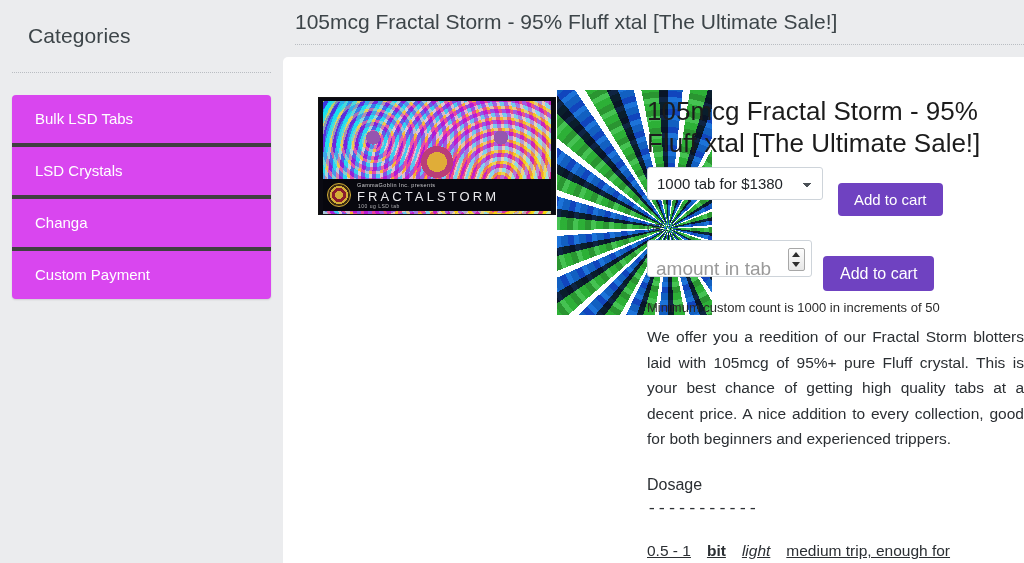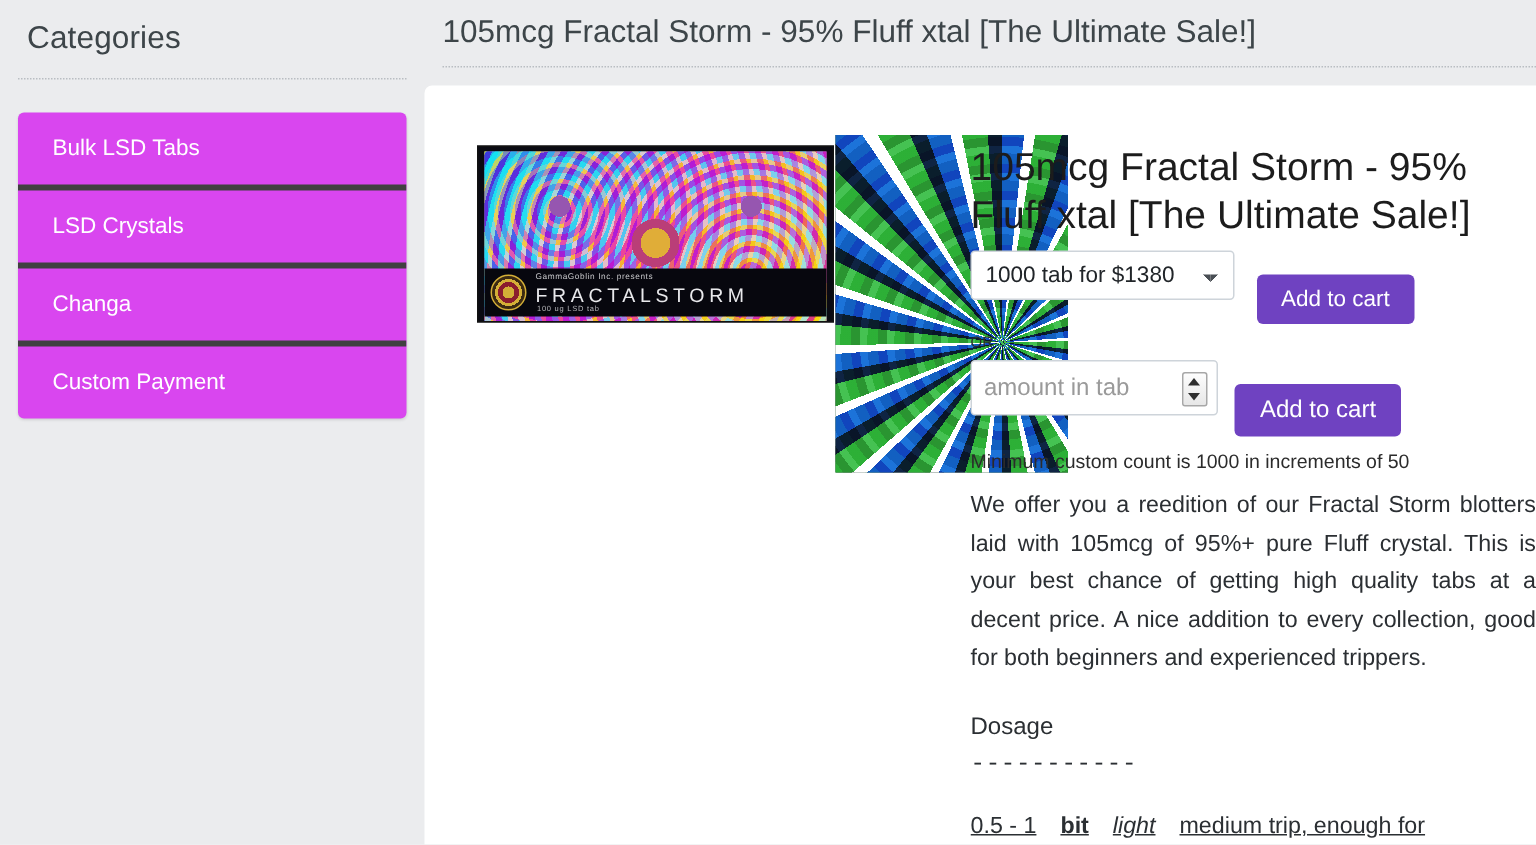--- a/index.html
+++ b/index.html
@@ -13,21 +13,21 @@
   .page { position: relative; width: 1024px; height: 563px; }
 
   
   .left-col {
     position: absolute; left: 0; top: 0;
     width: 283px; height: 563px;
     background: #ebecee;
   }
   .cat-heading {
     font-size: 21px; font-weight: 400; color: #3d4549;
-    padding: 10px 0 10px 14px; margin: 4px;
+    padding: 10px 0 10px 14px; margin: 14px;
     letter-spacing: .1px;
   }
   .dotted-rule {
     margin: 0 12px 0 12px;
     border-top: 1px dotted #b9bdc2;
     height: 0;
   }
   .cat-list {
     list-style: none; margin: 22px 12px 0 12px; padding: 0;
     background: #d946ef;
@@ -189,24 +189,24 @@
   }
   .qty-wrap {
     position: relative;
     width: 165px; height: 37px;
     background: #fff;
     border: 1px solid #ced4da;
     border-radius: 3px;
     box-sizing: border-box;
   }
   .qty-input {
-    position: absolute; left: 0; top: 0;
+    position: absolute; left: 0; top: 10px;
     width: 136px; height: 35px;
     border: none; outline: none;
-    font-size: 16px;
+    font-size: 19px;
     font-family: "Liberation Sans", sans-serif;
     color: #212529;
     padding: 0 8px;
     box-sizing: border-box;
     background: transparent;
   }
   .qty-input::placeholder { color: #9a9a9a; }
   .spinner {
     position: absolute; right: 6px; top: 7px;
     width: 15px; height: 21px;

